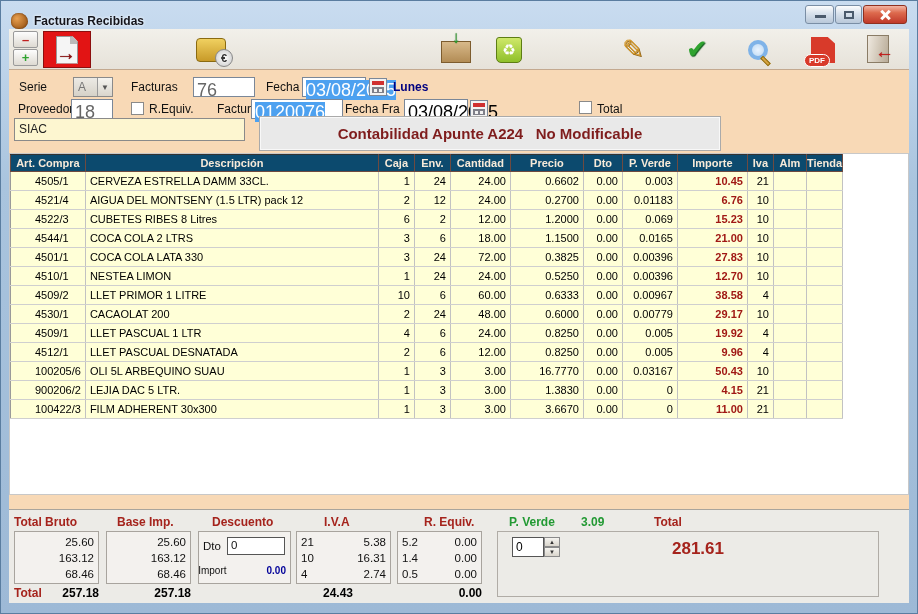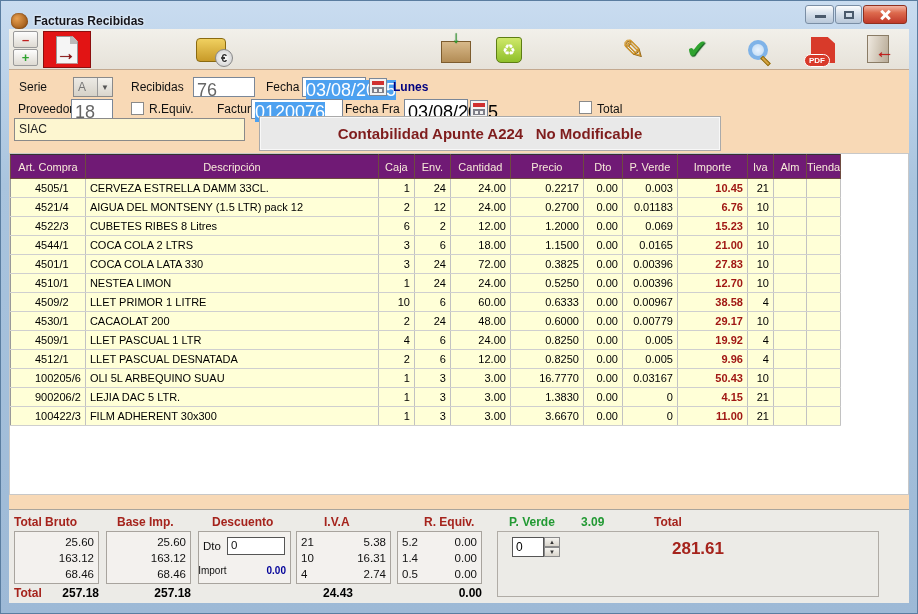--- a/index.html
+++ b/index.html
@@ -73,21 +73,21 @@
   .chk { position:absolute; width:13px; height:13px; background:#fff; border:1px solid #8a8a8a; }
   .weekday { position:absolute; font-size:12px; font-weight:bold; color:#000080; }
   .siac-field { position:absolute; left:13px; top:116px; width:231px; height:23px; background:#fdf6d0;
     border:1px solid #8a8a8a; font-size:12px; color:#222; padding:3px 4px; }
   .banner { position:absolute; left:258px; top:114px; width:462px; height:35px; background:#e9e9e9;
     border:1px solid #aaa; box-shadow:inset 0 0 0 1px #f8f8f8; display:flex; align-items:center; justify-content:center; }
   .banner span { font-size:15px; font-weight:bold; color:#7f1d1d; white-space:pre; }
   
   .table-wrap { position:absolute; left:0px; top:124px; right:0px; height:342px; background:#ffffff; border:1px solid #c8c8c8; }
   table.grid { border-collapse:collapse; table-layout:fixed; font-size:11px; margin:0; }
-  table.grid th { background:#701a75; color:#f7ead9; font-weight:normal; height:24px; border:1px solid #6e4a40;
+  table.grid th { background:#0c4a6e; color:#f7ead9; font-weight:bold; height:17px; border:1px solid #6e4a40;
     border-top:1px solid #333; font-size:11px; }
   table.grid td { background:#ffffd7; height:19px; border-right:1px solid #c2c2c2; border-bottom:1px solid #cfcfcf;
     padding:0 4px; overflow:hidden; white-space:nowrap; }
   table.grid td.first { border-left:1px solid #9a9a9a;padding-left:24px; }
   td.num { text-align:right; } td.txt { text-align:left; }
   td.importe { color:#a01814; font-weight:bold; text-align:right; }
   
   .bottom { position:absolute; left:0; right:0; bottom:0; height:94px; background:#ecebe7; border-top:1px solid #a9a49c; }
   .b-lbl { position:absolute; top:5px; font-size:12px; font-weight:bold; color:#a5231c; }
   .b-lbl.green { color:#229933; }
@@ -188,21 +188,21 @@
           <div class="exit-arrow">←</div>
         </div>
       </div>
     </div>
 
     <div class="lbl" style="left:10px; top:51px;">Serie</div>
     <div class="combo" style="left:64px; top:48px;">
       <span>A</span>
       <span class="arr">▼</span>
     </div>
-    <div class="lbl" style="left:122px; top:51px;">Recibidas</div>
+    <div class="lbl" style="left:122px; top:51px;">Facturas</div>
     <div class="field" style="left:184px; top:48px; width:62px;"><span>76</span></div>
     <div class="lbl" style="left:257px; top:51px;">Fecha</div>
     <div class="field sel" style="left:293px; top:48px; width:64px;"><span>03/08/2015</span></div>
     <div class="cal-btn" style="left:360px; top:49px;">
       <div class="cal-top"></div>
         <div class="cal-grid"></div>
     </div>
     <div class="weekday" style="left:384px; top:51px;">Lunes</div>
 
     <div class="lbl" style="left:9px; top:73px;">Proveedor</div>
@@ -258,21 +258,21 @@
           </tr>
         </thead>
         <tbody>
 
             <tr>
               <td class="txt first">4505/1</td>
               <td class="txt">CERVEZA ESTRELLA DAMM 33CL.</td>
               <td class="num">1</td>
               <td class="num">24</td>
               <td class="num">24.00</td>
-              <td class="num">0.2217</td>
+              <td class="num">0.6602</td>
               <td class="num">0.00</td>
               <td class="num">0.003</td>
               <td class="importe">10.45</td>
               <td class="num">21</td>
               <td class="num"></td>
               <td class="num"></td>
             </tr>
 
             <tr>
               <td class="txt first">4521/4</td>

